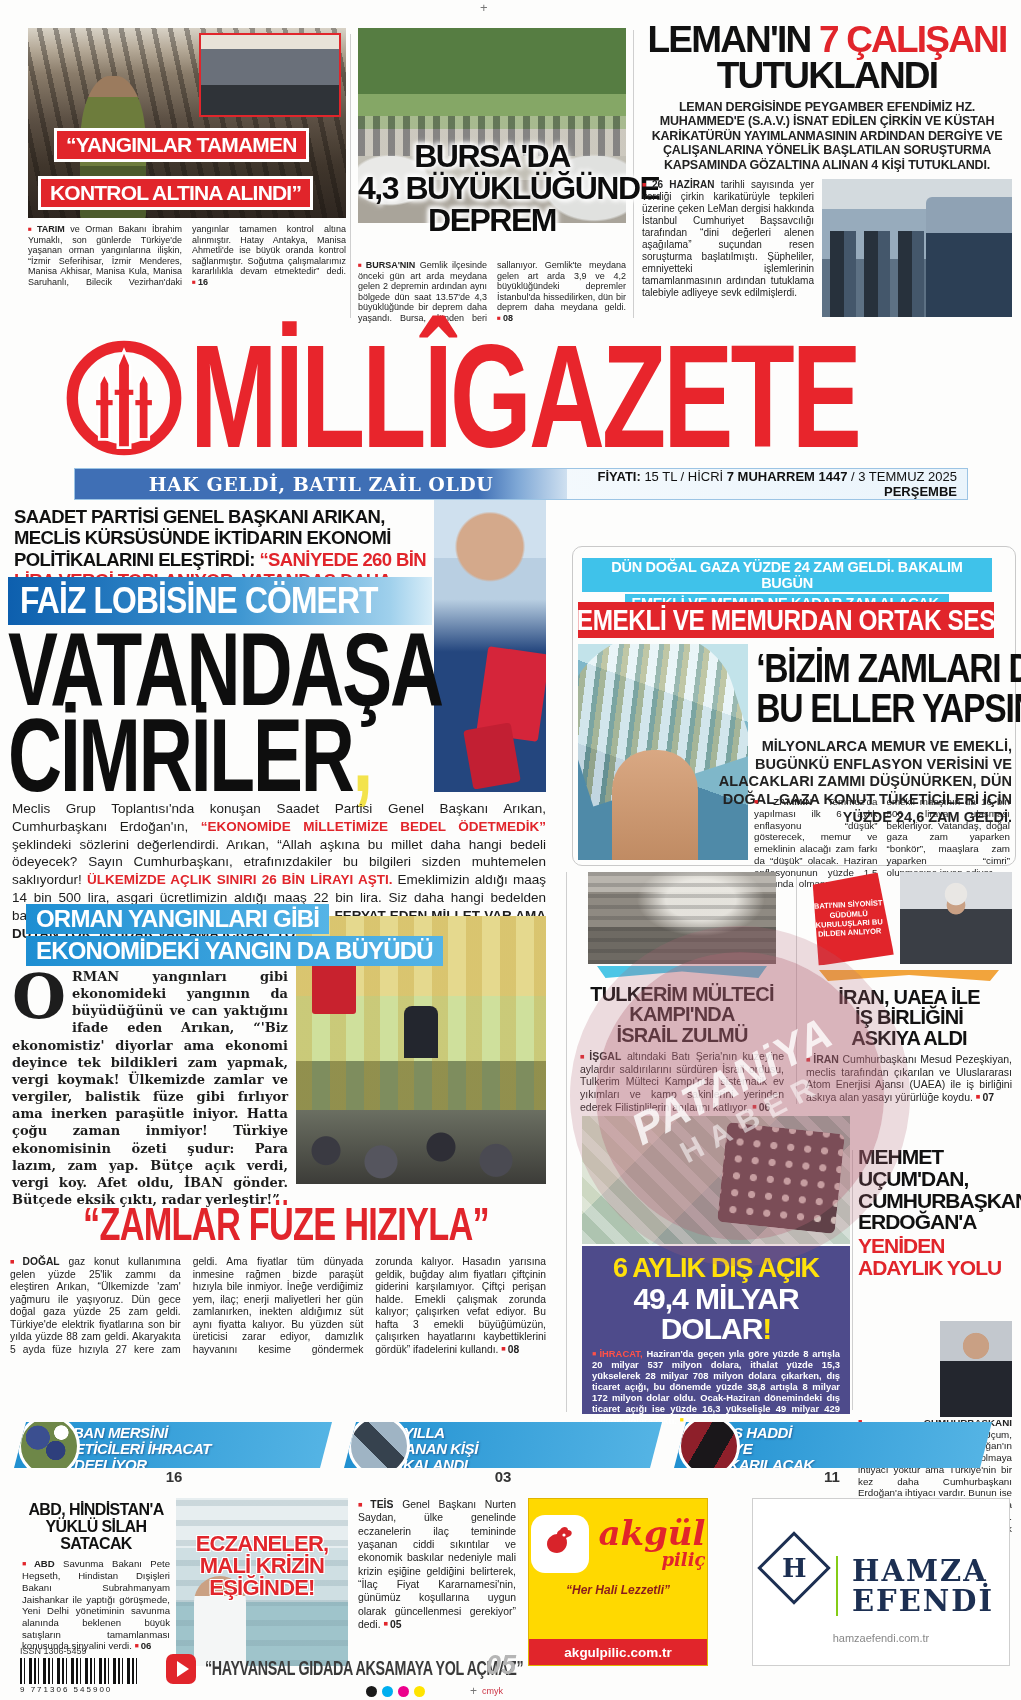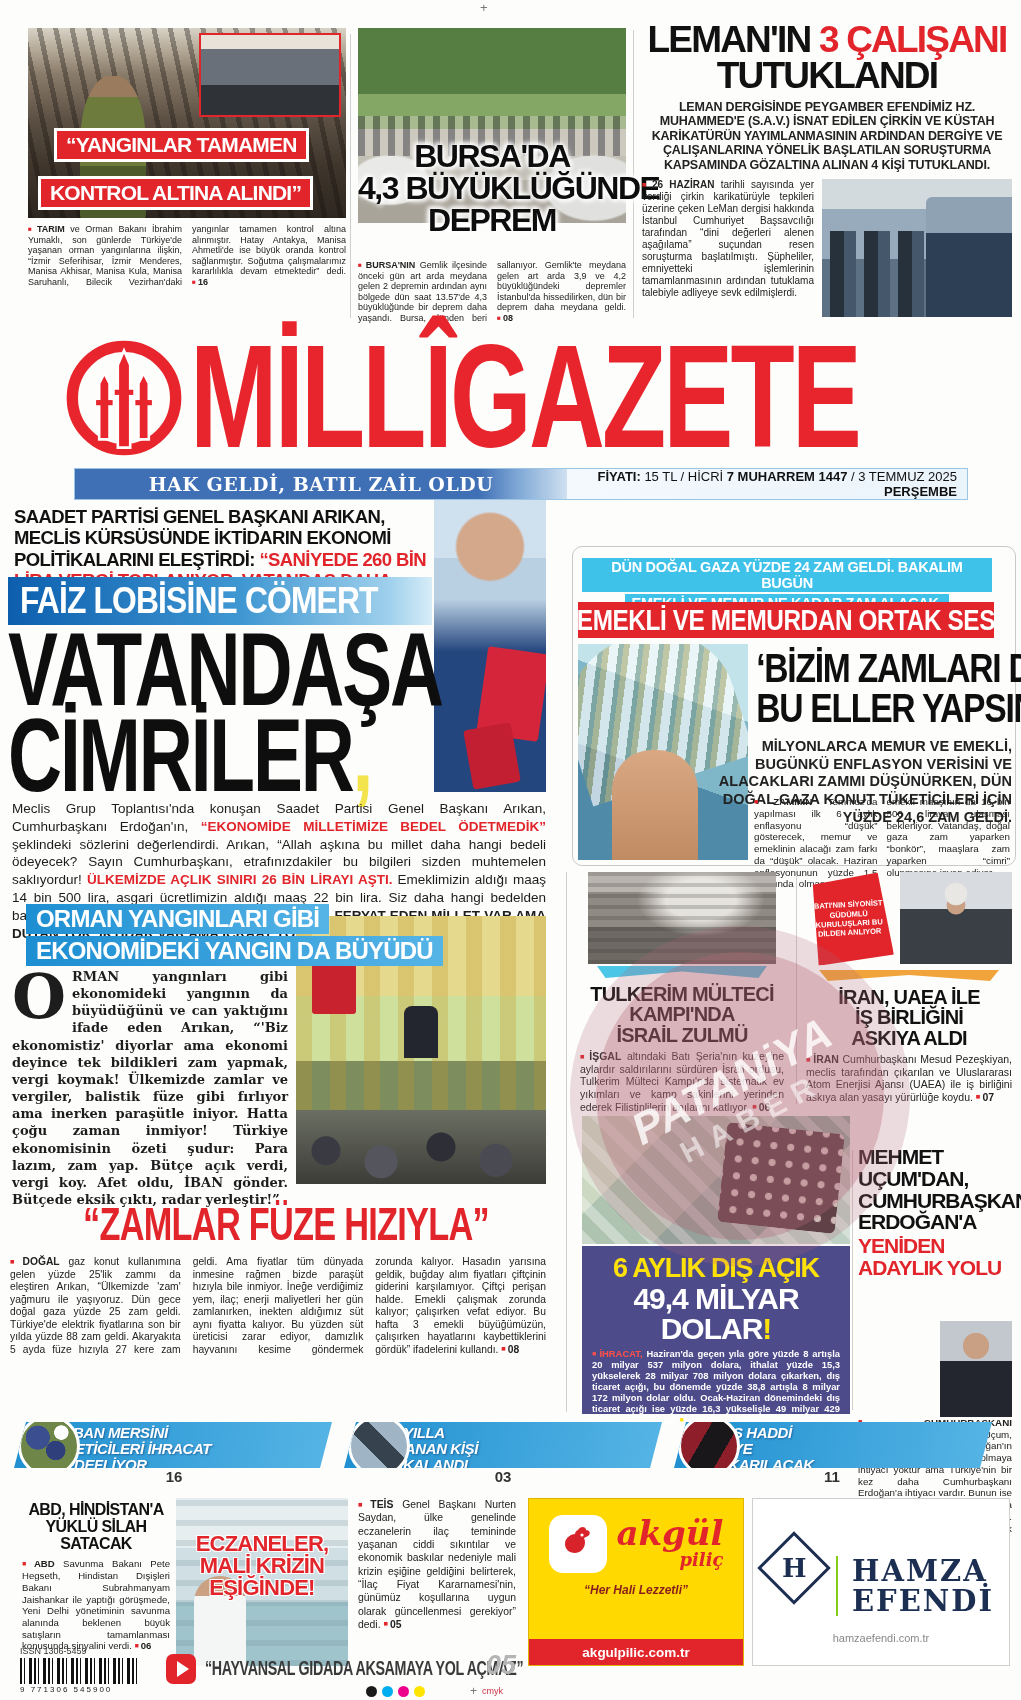--- a/index.html
+++ b/index.html
@@ -80,21 +80,21 @@
       <div class="nowrap" style="font-size:32px;">4,3 BÜYÜKLÜĞÜNDE</div>
       <div class="nowrap" style="font-size:32px;">DEPREM</div>
     </div>
     <div class="abs just" style="left:0;top:232px;width:268px;font-size:9px;line-height:1.18;column-count:2;column-gap:10px;color:#222;">
       <span class="sq">■</span><span class="lead">BURSA'NIN</span><span> Gemlik ilçesinde önceki gün art arda meydana gelen 2 depremin ardından aynı bölgede dün saat 13.57'de 4,3 büyüklüğünde bir deprem daha yaşandı. Bursa, dünden beri sallanıyor. Gemlik'te meydana gelen art arda 3,9 ve 4,2 büyüklüğündeki depremler İstanbul'da hissedilirken, dün bir deprem daha meydana geldi. </span><span class="sq">■</span><span class="ref">08</span>
     </div>
   </div>
 
   <div class="abs" style="left:642px;top:22px;width:370px;">
     <div class="ctr" style="font-weight:700;font-size:37px;letter-spacing:-1.8px;line-height:0.98;color:#111;">
-      <div class="nowrap"><span>LEMAN'IN </span><span class="redtxt">3 ÇALIŞANI</span></div>
+      <div class="nowrap"><span>LEMAN'IN </span><span class="redtxt">7 ÇALIŞANI</span></div>
       <div class="nowrap">TUTUKLANDI</div>
     </div>
     <div class="ctr" style="margin-top:5px;font-weight:700;font-size:12.5px;line-height:1.16;letter-spacing:-0.2px;color:#222;">LEMAN DERGİSİNDE PEYGAMBER EFENDİMİZ HZ. MUHAMMED'E (S.A.V.) İSNAT EDİLEN ÇİRKİN VE KÜSTAH KARİKATÜRÜN YAYIMLANMASININ ARDINDAN DERGİYE VE ÇALIŞANLARINA YÖNELİK BAŞLATILAN SORUŞTURMA KAPSAMINDA GÖZALTINA ALINAN 4 KİŞİ TUTUKLANDI.</div>
     <div style="display:flex;margin-top:7px;gap:8px;">
       <div class="just" style="width:172px;font-size:10px;line-height:1.2;color:#222;">
         <span class="sq">■</span><span class="lead">26 HAZİRAN</span><span> tarihli sayısında yer verdiği çirkin karikatürüyle tepkileri üzerine çeken LeMan dergisi hakkında İstanbul Cumhuriyet Başsavcılığı tarafından “dini değerleri alenen aşağılama” suçundan resen soruşturma başlatılmıştı. Şüpheliler, emniyetteki işlemlerinin tamamlanmasının ardından tutuklama talebiyle adliyeye sevk edilmişlerdi.</span>
       </div>
       <div style="width:190px;height:138px;overflow:hidden;position:relative;
                   background:linear-gradient(180deg,#d3dade 0 22%,#97abbc 22% 58%,#5d7184 58% 100%);">
         <div style="position:absolute;right:0;top:18px;width:86px;height:120px;background:linear-gradient(180deg,#8fa2b4 0 30%,#2c3f55 30% 100%);border-radius:6px 0 0 0;"></div>
@@ -370,21 +370,21 @@
       <div>ECZANELER,</div>
       <div>MALİ KRİZİN</div>
       <div>EŞİĞİNDE!</div>
     </div>
   </div>
 
   <div class="abs just" style="left:358px;top:1498px;width:158px;font-size:10.4px;line-height:1.28;color:#222;">
     <span class="sq">■</span><span class="lead">TEİS</span><span> Genel Başkanı Nurten Saydan, ülke genelinde eczanelerin ilaç temininde yaşanan ciddi sıkıntılar ve ekonomik baskılar nedeniyle mali krizin eşiğine geldiğini belirterek, “İlaç Fiyat Kararnamesi'nin, günümüz koşullarına uygun olarak güncellenmesi gerekiyor” dedi. </span><span class="sq">■</span><span class="ref">05</span>
   </div>
 
-  <div class="abs" style="left:528px;top:1498px;width:216px;height:168px;background:#ffd900;border:1px solid #e0b400;
+  <div class="abs" style="left:528px;top:1498px;width:180px;height:168px;background:#ffd900;border:1px solid #e0b400;
               display:flex;flex-direction:column;align-items:center;box-sizing:border-box;">
     <div style="display:flex;align-items:center;gap:10px;margin-top:16px;">
       <div style="width:58px;height:58px;background:#fff;border-radius:14px;display:flex;align-items:center;justify-content:center;">
         <svg width="40" height="40" viewBox="0 0 40 40">
           <path d="M20 6c2-4 8-4 8 0 4 0 5 4 2 6l-4 2c3 6-1 15-9 15-6 0-10-4-10-9 0-7 7-10 10-10 0-2 1-3 3-4z" fill="#d8232a"></path>
           <circle cx="24" cy="11" r="1.6" fill="#fff"></circle>
         </svg>
       </div>
       <div>
         <div style="font-family:'DejaVu Serif',serif;font-style:italic;font-weight:700;font-size:34px;color:#e1252b;line-height:0.9;">akgül</div>

